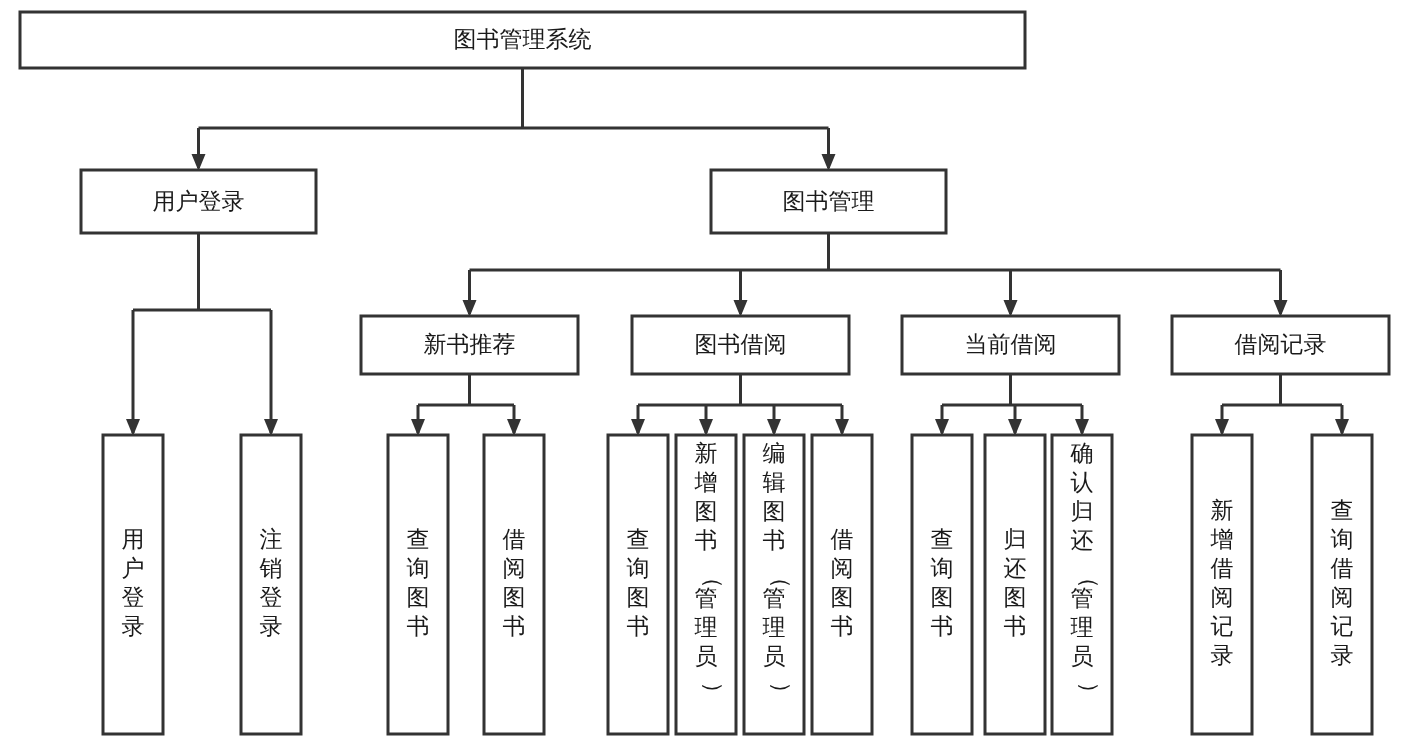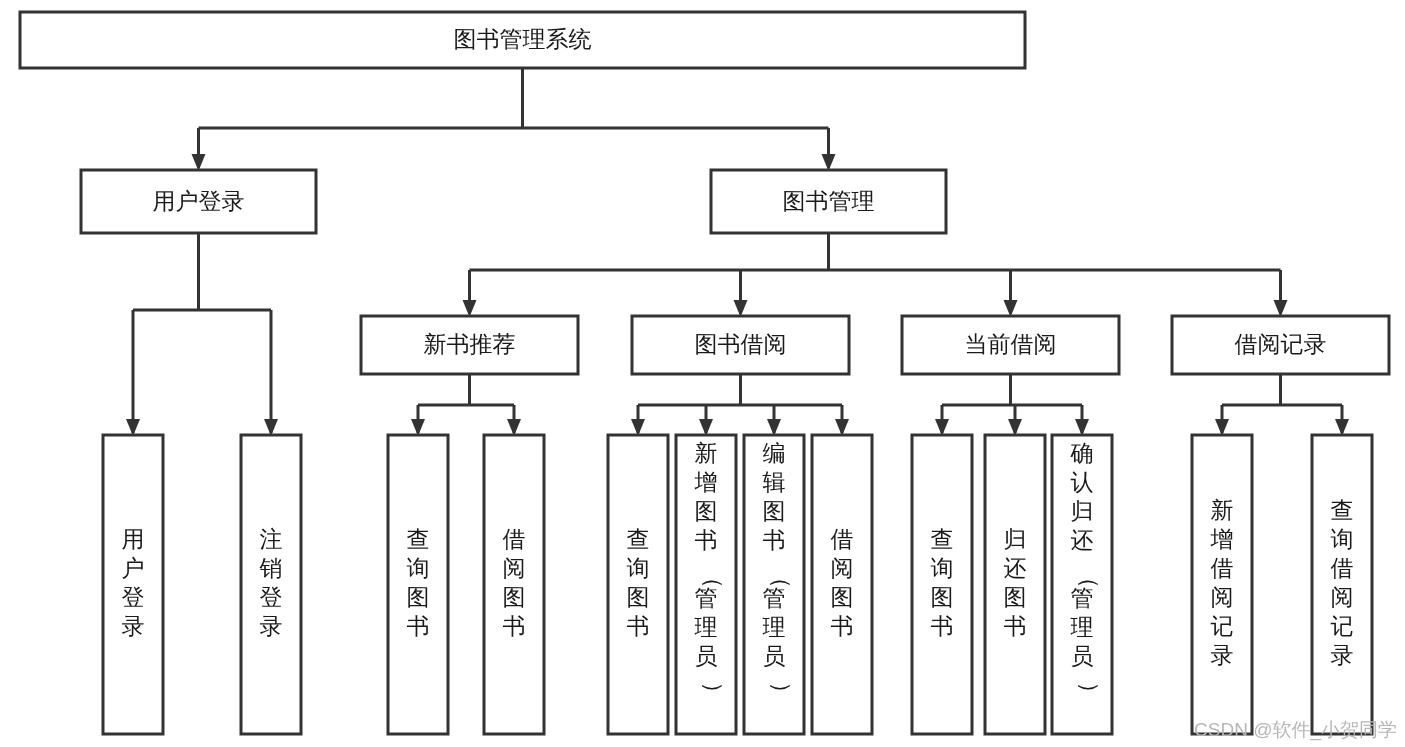--- a/index.html
+++ b/index.html
@@ -285,15 +285,14 @@
             <text x="1342" y="547" class="node-label-vertical">询</text>
             <text x="1342" y="576" class="node-label-vertical">借</text>
             <text x="1342" y="605" class="node-label-vertical">阅</text>
             <text x="1342" y="634" class="node-label-vertical">记</text>
             <text x="1342" y="663" class="node-label-vertical">录</text>
           </g>
         </g>
       </g>
   </svg>
 
-  <div class="watermark">CSDN @软件_小贺同学</div>
 
 </div>
 
 </body></html>

